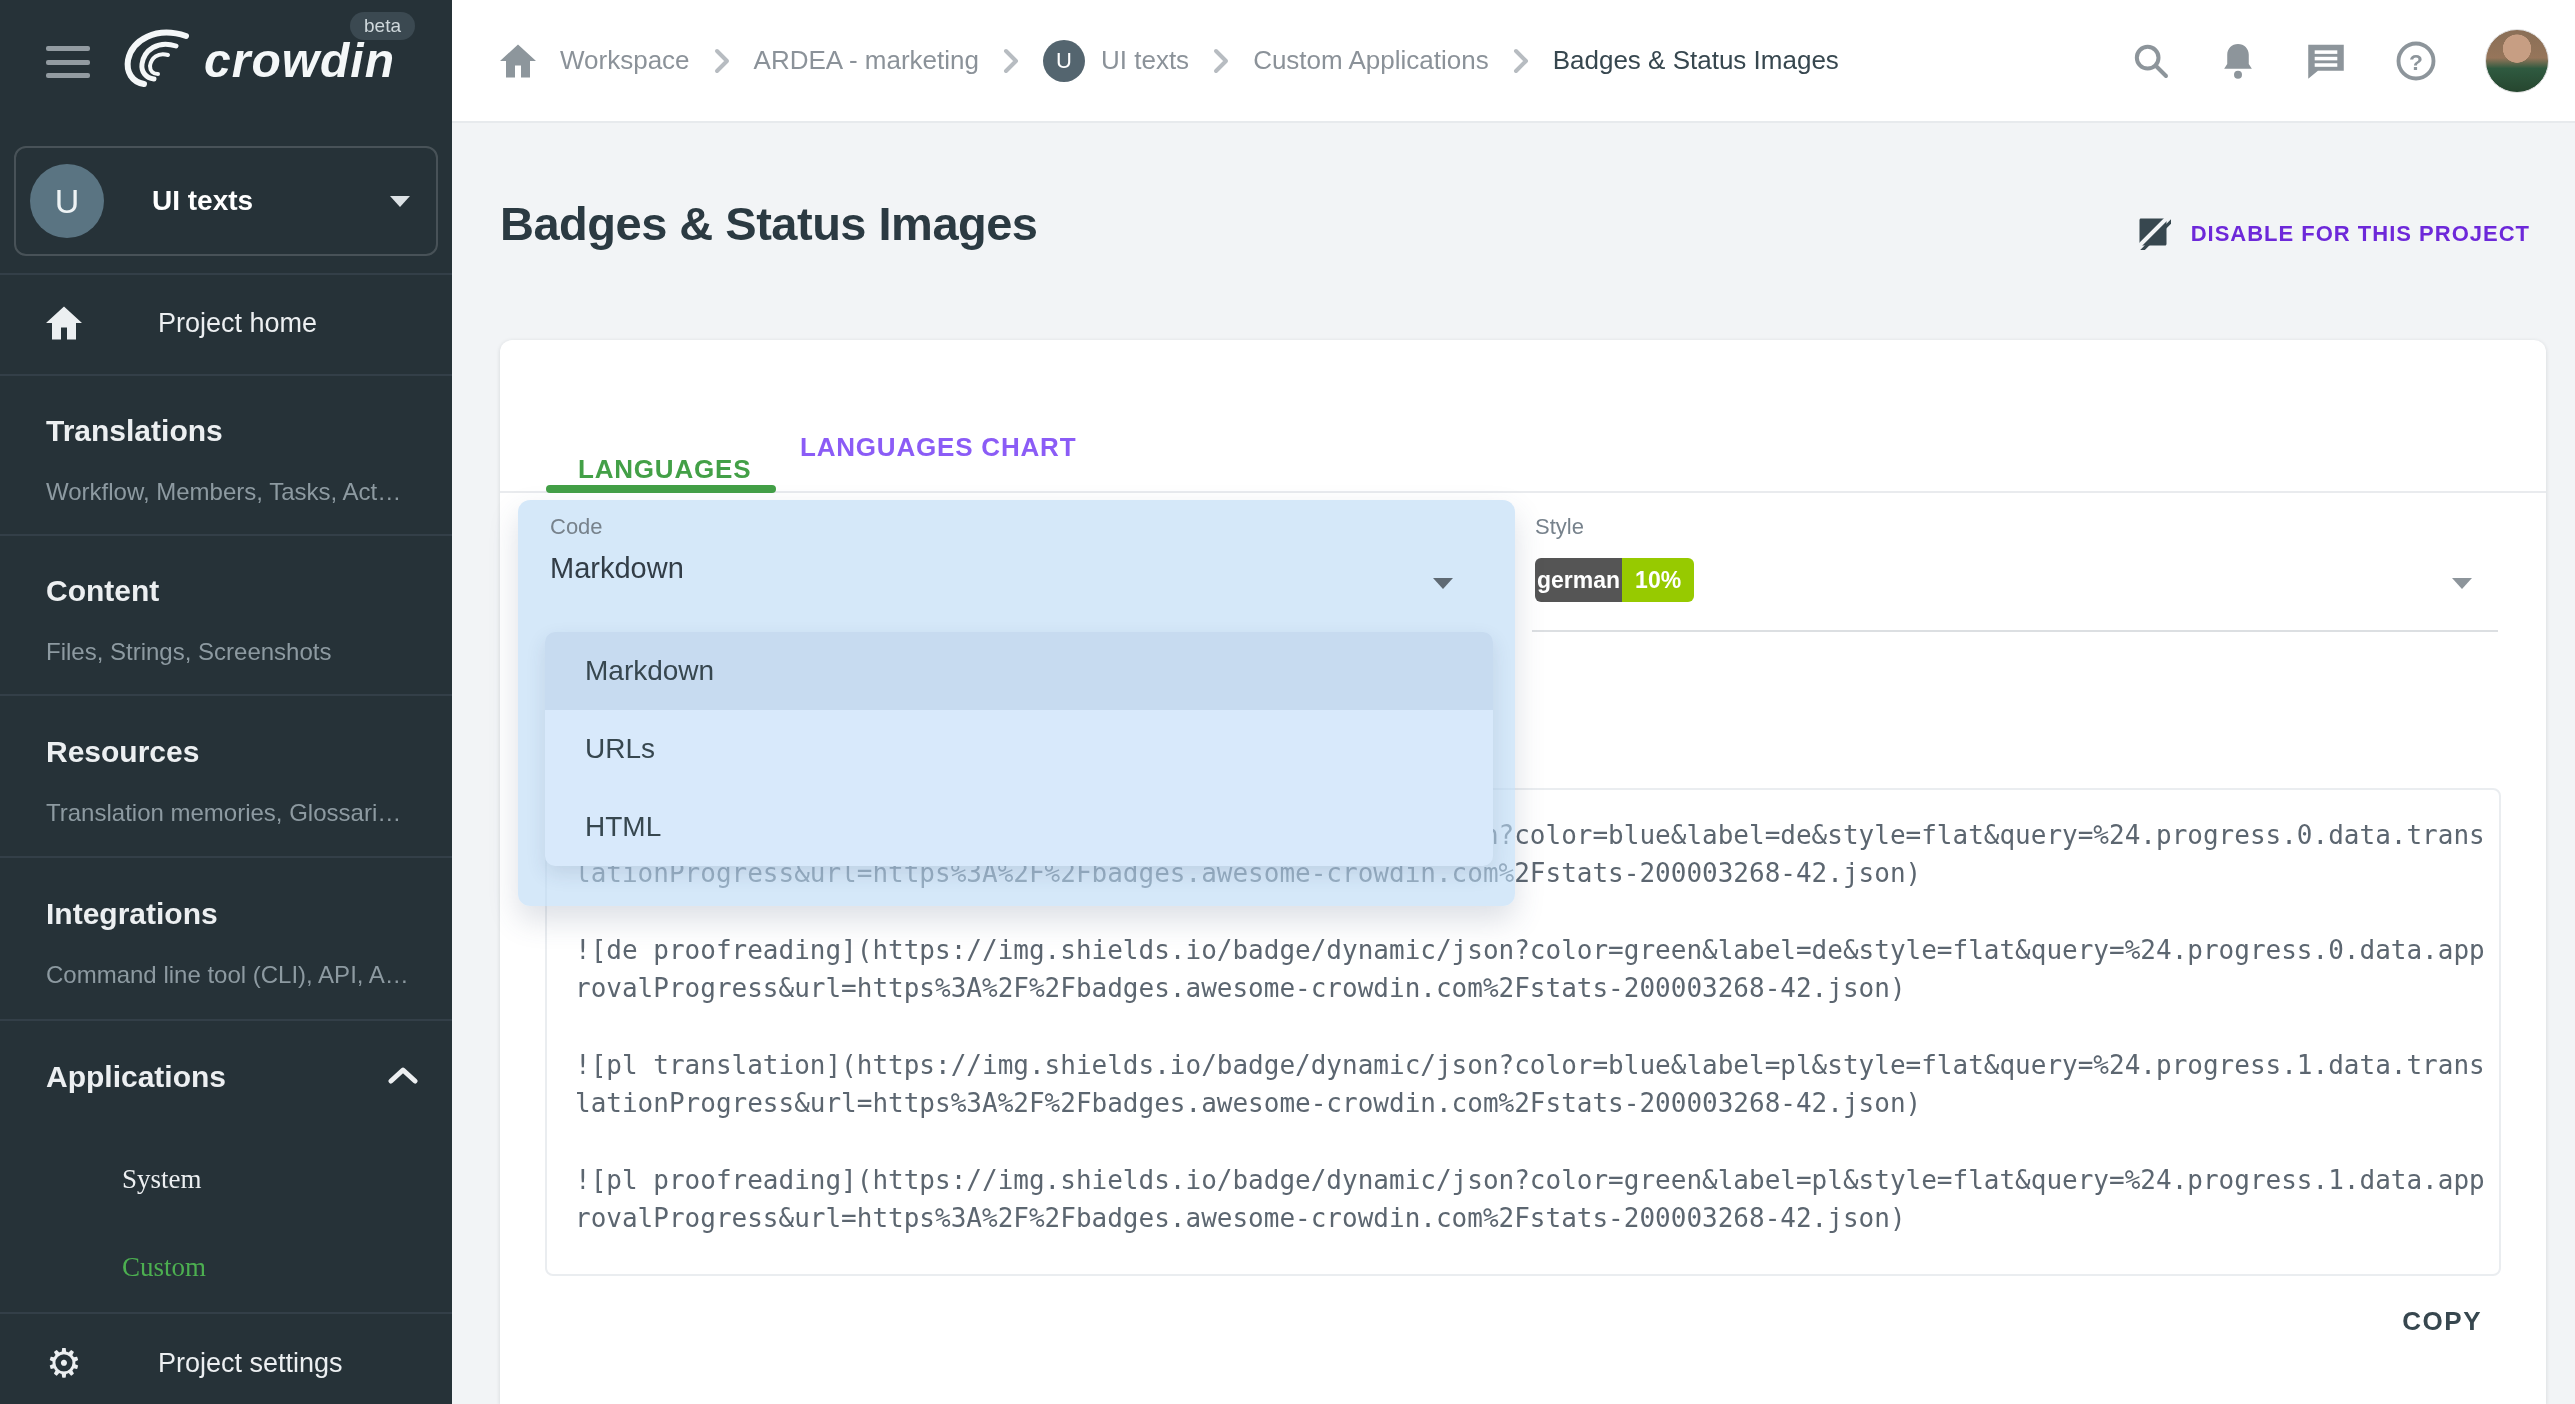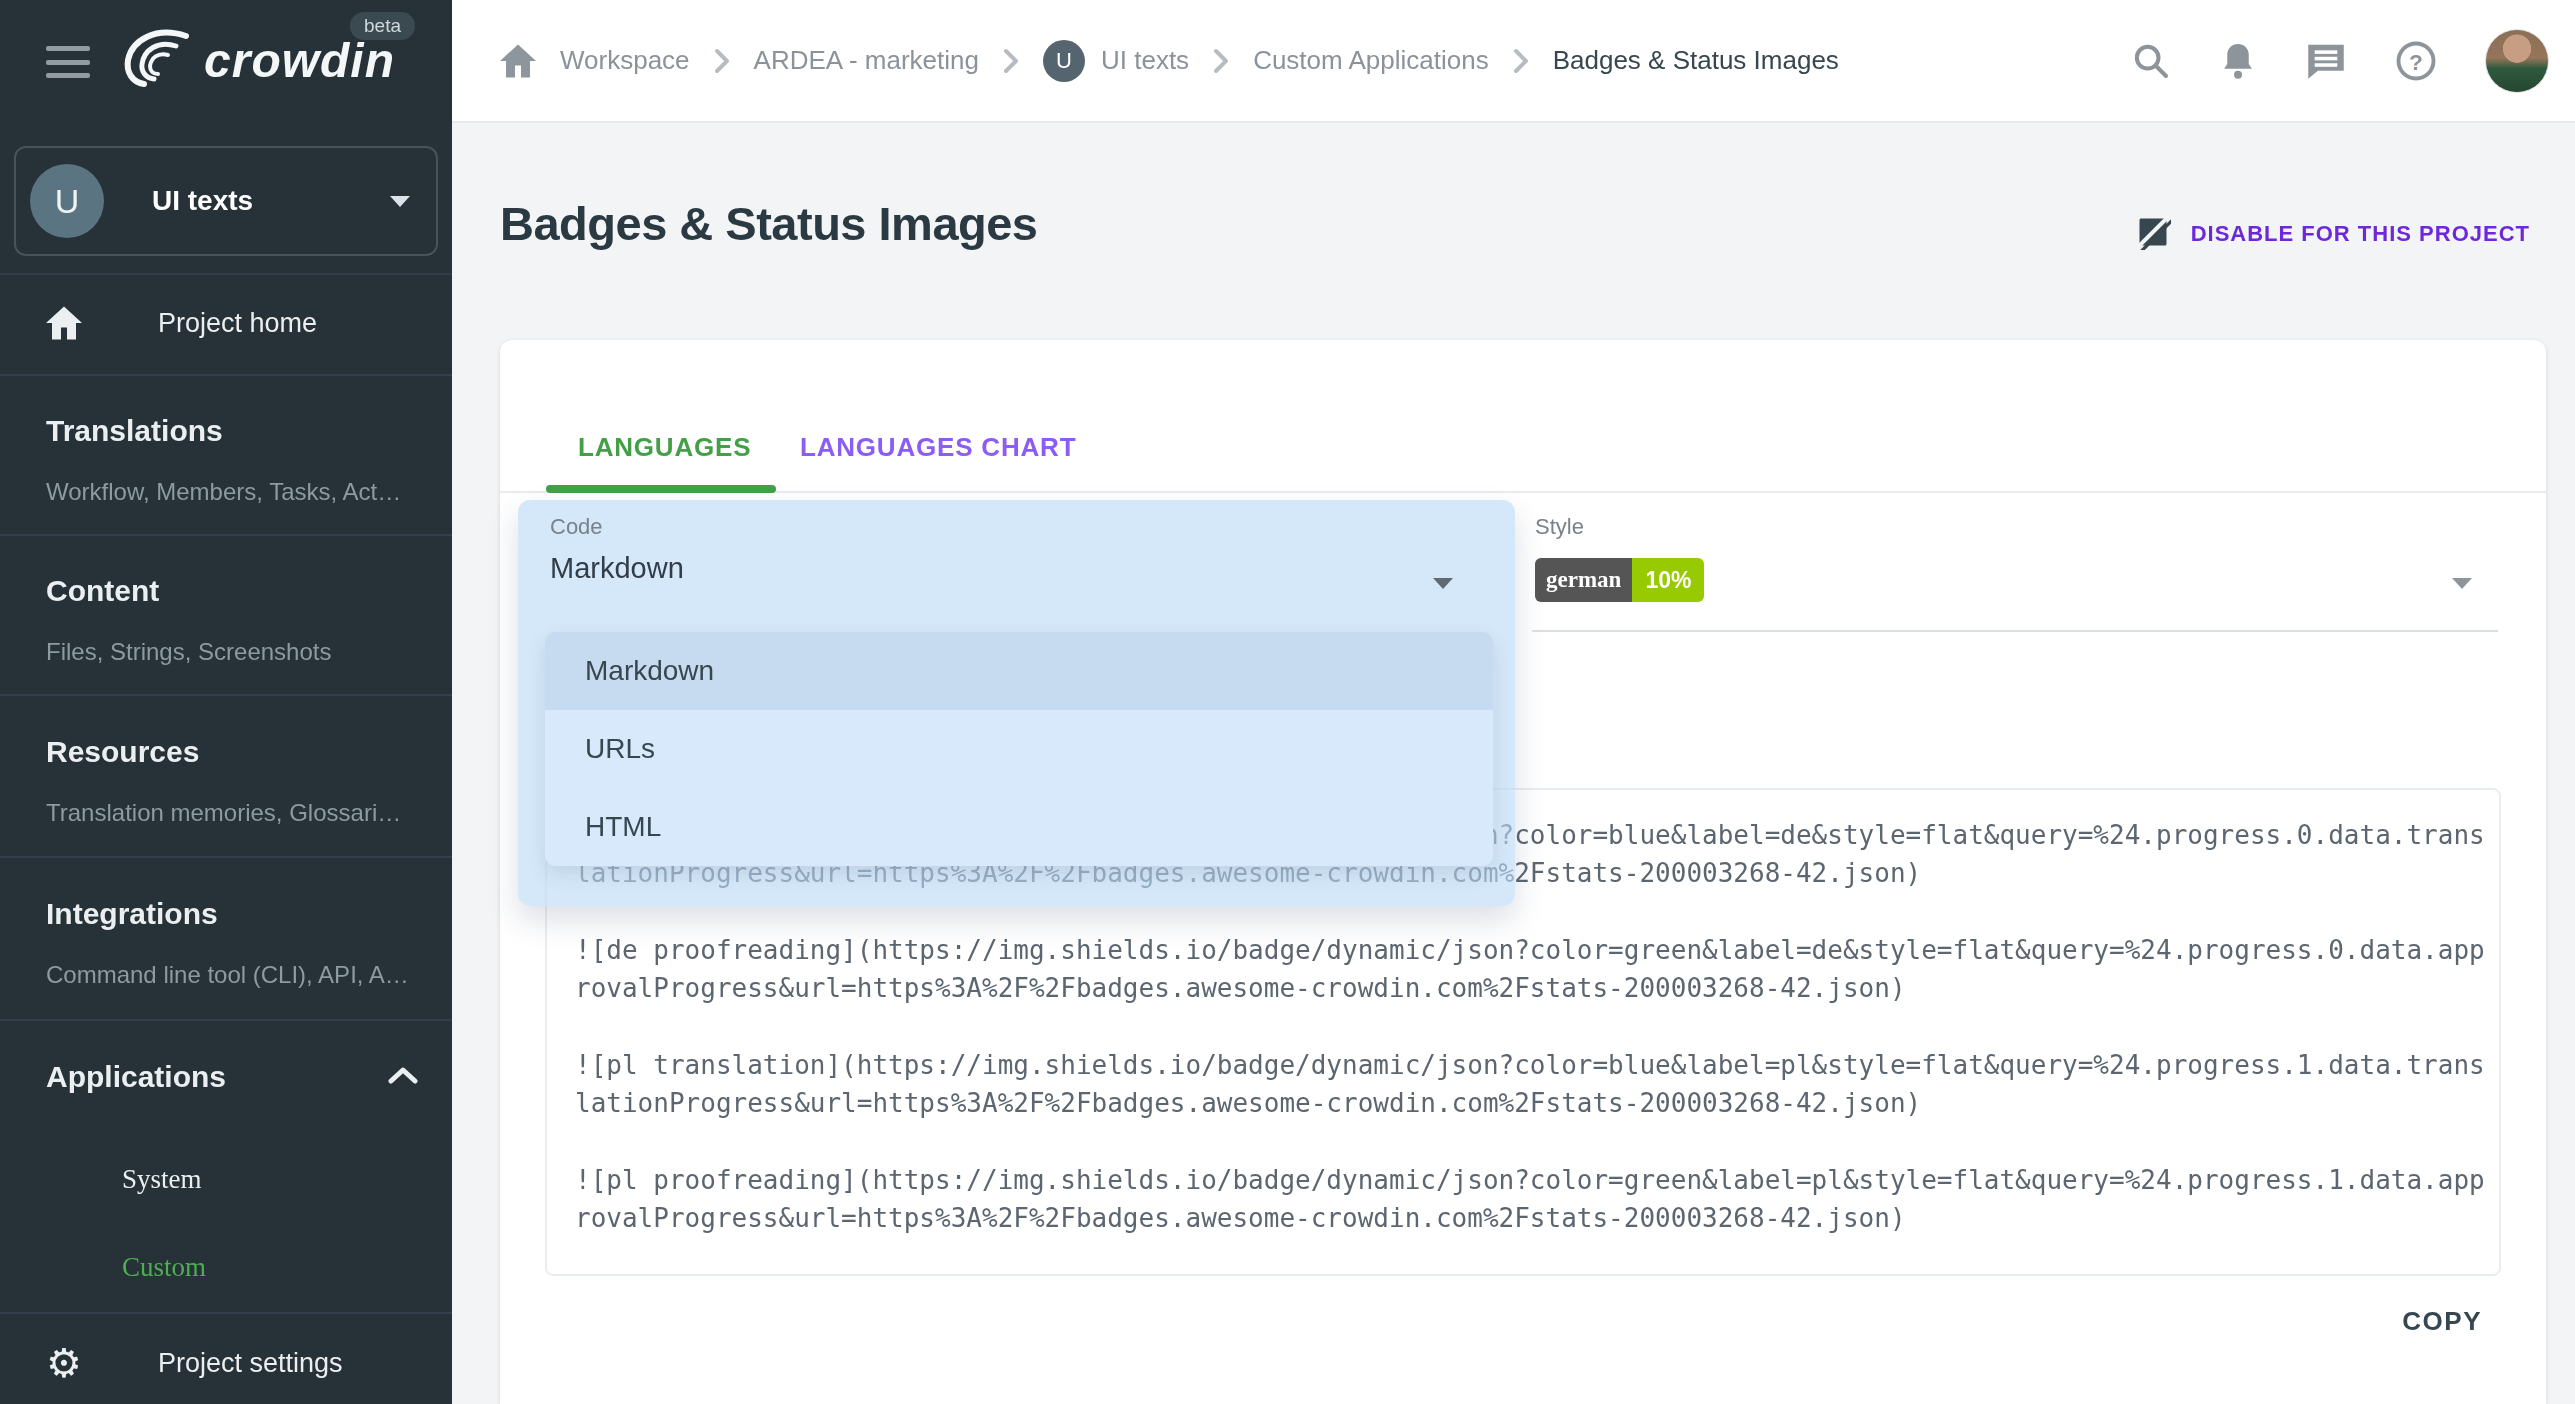--- a/index.html
+++ b/index.html
@@ -47,40 +47,40 @@
     background:
       radial-gradient(circle at 50% 30%, #c79e83 0 26%, transparent 27%),
       linear-gradient(180deg,#8a6f57 0%, #96755a 45%, #2f5a40 62%, #26462f 100%);
     border:1px solid #e0e0e0; }
   
   .page-title { position:absolute; left:500px; top:196px; font-size:47px; font-weight:700; color:#2b3a42; letter-spacing:-0.5px; }
   .disable-btn { position:absolute; right:45px; top:214px; display:flex; align-items:center; gap:20px; cursor:pointer; }
   .disable-btn .lbl { font-size:22px; font-weight:600; letter-spacing:1px; color:#6d28d9; }
   .card { position:absolute; left:500px; top:340px; width:2046px; height:1064px; background:#ffffff; border-radius:12px 12px 0 0; box-shadow:0 1px 4px rgba(27,36,44,0.14); z-index:1; }
   .tab { position:absolute; top:92px; font-size:26px; font-weight:700; letter-spacing:0.8px; cursor:pointer; }
-  .tab.active { color:#43a047; }
+  .tab.active { color:#43a047;margin-top:22px; }
   .tab.inactive { color:#8b5cf6; }
   .tab-underline { position:absolute; left:46px; top:145px; width:230px; height:8px; border-radius:4px; background:#43a047; z-index:3; }
   .tabs-divider { position:absolute; left:0; top:151px; width:2046px; height:2px; background:#e9ebee; }
   
   .code-select-box { position:absolute; left:18px; top:160px; width:997px; height:406px; border-radius:12px;
     background:rgba(187,218,246,0.62); box-shadow:0 14px 30px rgba(60,80,110,0.18); z-index:5; cursor:pointer; }
   .field-label { font-size:22px; color:#77828c; }
   .code-select-box .field-label { position:absolute; left:32px; top:14px; }
   .code-select-value { position:absolute; left:32px; top:52px; font-size:29px; color:#323d47; }
   .code-select-caret { position:absolute; right:62px; top:78px; border-top-color:#5f6a74; }
   .dropdown-menu { position:absolute; left:45px; top:292px; width:948px; height:234px; border-radius:10px; background:#d8e9fb;
     box-shadow:0 8px 20px rgba(40,60,90,0.12); z-index:6; overflow:hidden; }
   .dd-option { height:78px; display:flex; align-items:center; padding-left:40px; font-size:28px; color:#37474f; cursor:pointer; }
   .dd-option.selected { background:#c7dbf0; }
   
   .style-label { position:absolute; left:1035px; top:174px; }
   .style-badge { position:absolute; left:1035px; top:218px; display:flex; height:44px; border-radius:6px; overflow:hidden; cursor:pointer; }
   .style-badge .seg { display:flex; align-items:center; font-size:23px; font-weight:700; color:#ffffff; }
-  .style-badge .seg.left { padding:0 11px;font-family:Liberation Serif, serif; }
+  .style-badge .seg.left { padding:0 2px; }
   .style-badge .seg.right { padding:0 13px; }
   .style-caret { position:absolute; left:1952px; top:238px; border-top-color:#8d959b; }
   .style-underline { position:absolute; left:1032px; top:290px; width:966px; height:2px; background:#dcdfe2; }
   
   .code-block { position:absolute; left:45px; top:448px; width:1956px; height:488px; background:#ffffff; border:2px solid #eaedf0; border-radius:8px; z-index:1; padding:26px 0 0 28px; overflow:hidden; }
   .code-entry { margin-bottom:39px; }
   .code-line { font-family:"DejaVu Sans Mono", monospace; font-size:26px; line-height:38px; color:#5c6670; white-space:pre; }
   .copy-btn { position:absolute; right:64px; top:966px; font-size:26px; font-weight:700; letter-spacing:1.5px; color:#37474f; cursor:pointer; }
 </style>
 </head>

